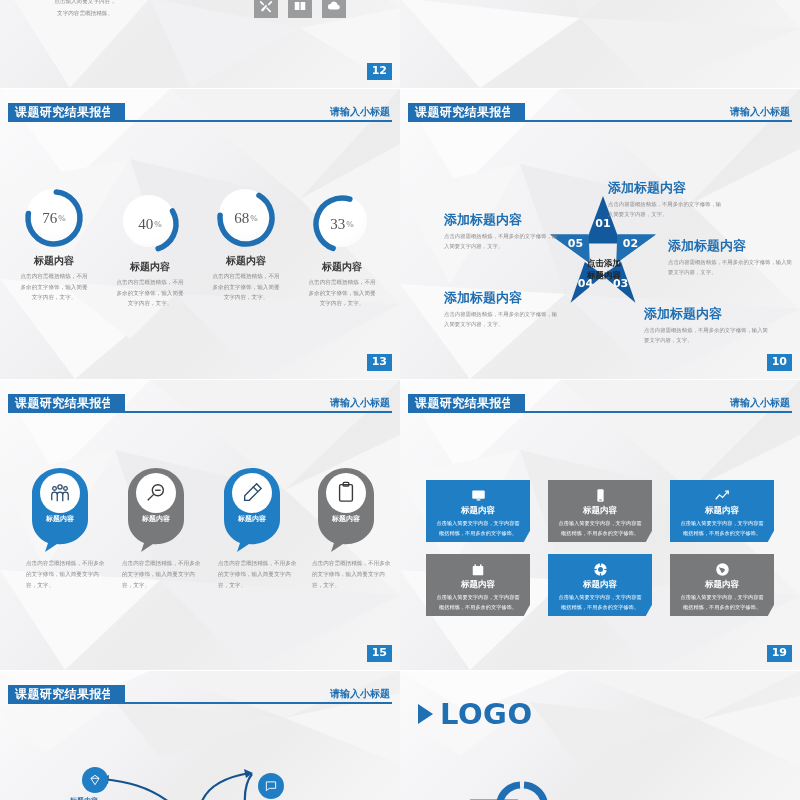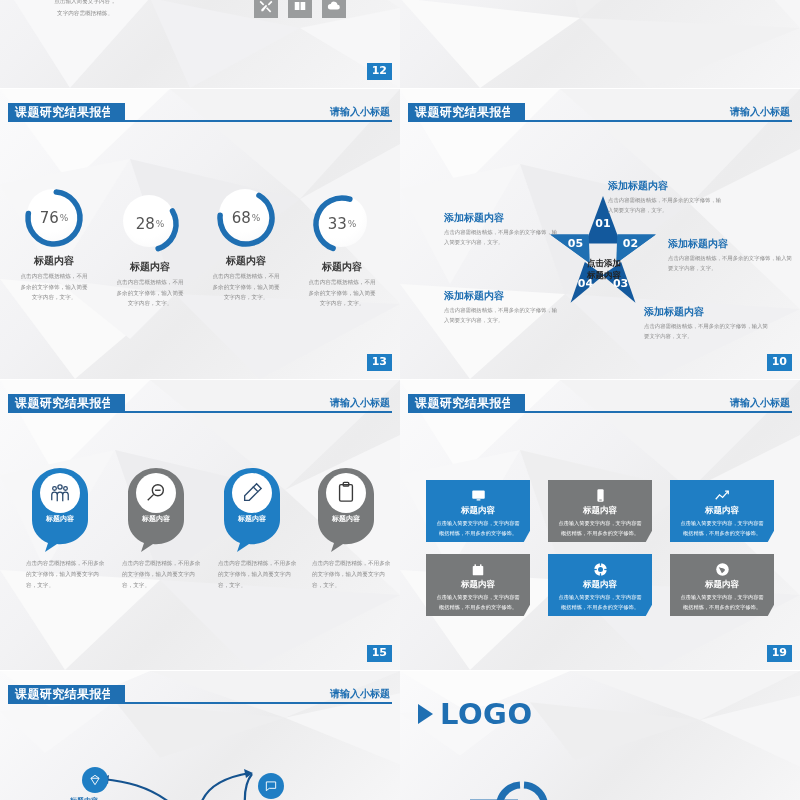--- a/index.html
+++ b/index.html
@@ -77,21 +77,21 @@
     padding:2px 5px 3px 5px;
     line-height:12px;
   }
 
   
   .donuts { position:absolute; left:0; top:88px; width:400px; }
   .donut-col {
     position:absolute; width:88px; text-align:center;
   }
   .donut-wrap {
-    position:relative; width:66px; height:66px; margin:0 auto;
+    position:relative; width:66px; height:66px; margin:0 auto;font-family:Liberation Serif, serif;
   }
   .donut-wrap .bg {
     position:absolute; left:6px; top:4px; width:52px; height:52px;
     border-radius:50%;
     background:radial-gradient(circle at 42% 35%, #ffffff 55%, #f7f7f8 100%);
   }
   .donut-wrap svg { position:absolute; left:0; top:0; }
   .donut-val {
     position:absolute; left:0; top:0; width:66px; height:66px;
     display:flex; align-items:center; justify-content:center;
@@ -108,21 +108,21 @@
 
   
   .star-box { position:absolute; left:0; top:88px; width:400px; height:200px; }
   .star-svg { position:absolute; left:148px; top:18px; }
   .star-center {
     position:absolute; left:168px; top:80px; width:72px;
     text-align:center; font-size:8.5px; font-weight:bold; color:#222;
     line-height:1.45;
   }
   .sblk { position:absolute; width:118px; }
-  .sblk .t { font-size:10px; font-weight:bold; color:#1f6fb2; margin-bottom:2px; }
+  .sblk .t { font-size:13px; font-weight:bold; color:#1f6fb2; margin-bottom:2px; }
   .sblk .d { font-size:5.4px; line-height:1.85; color:#8a8a8a; }
   .sblk.right .t, .sblk.right .d { text-align:left; }
 
   
   .pins { position:absolute; left:0; top:88px; width:400px; }
   .pin-col { position:absolute; width:92px; text-align:center; }
   .pin-shape {
     position:relative; width:56px; height:84px; margin:0 auto;
   }
   .pin-shape svg { position:absolute; left:0; top:0; }
@@ -274,21 +274,21 @@
         <div class="donut-desc">点击内容需概括精炼，不用多余的文字修饰，输入简要文字内容，文字。</div>
       </div>
 
       <div class="donut-col" style="left:106px;top:14px;">
         <div class="donut-wrap">
           <div class="bg"></div>
           <svg width="66" height="66" viewBox="0 0 66 66">
             <circle cx="33" cy="33" r="26" fill="none" stroke="#1f6fb2" stroke-width="5.5" stroke-linecap="round" stroke-dasharray="46 241" transform="rotate(-30 33 33)"></circle>
           </svg>
           <div class="donut-val">
-            <span>28</span>
+            <span>40</span>
               <span class="pct">%</span>
           </div>
         </div>
         <div class="donut-title">标题内容</div>
         <div class="donut-desc">点击内容需概括精炼，不用多余的文字修饰，输入简要文字内容，文字。</div>
       </div>
 
       <div class="donut-col" style="left:202px;top:8px;">
         <div class="donut-wrap">
           <div class="bg"></div>

